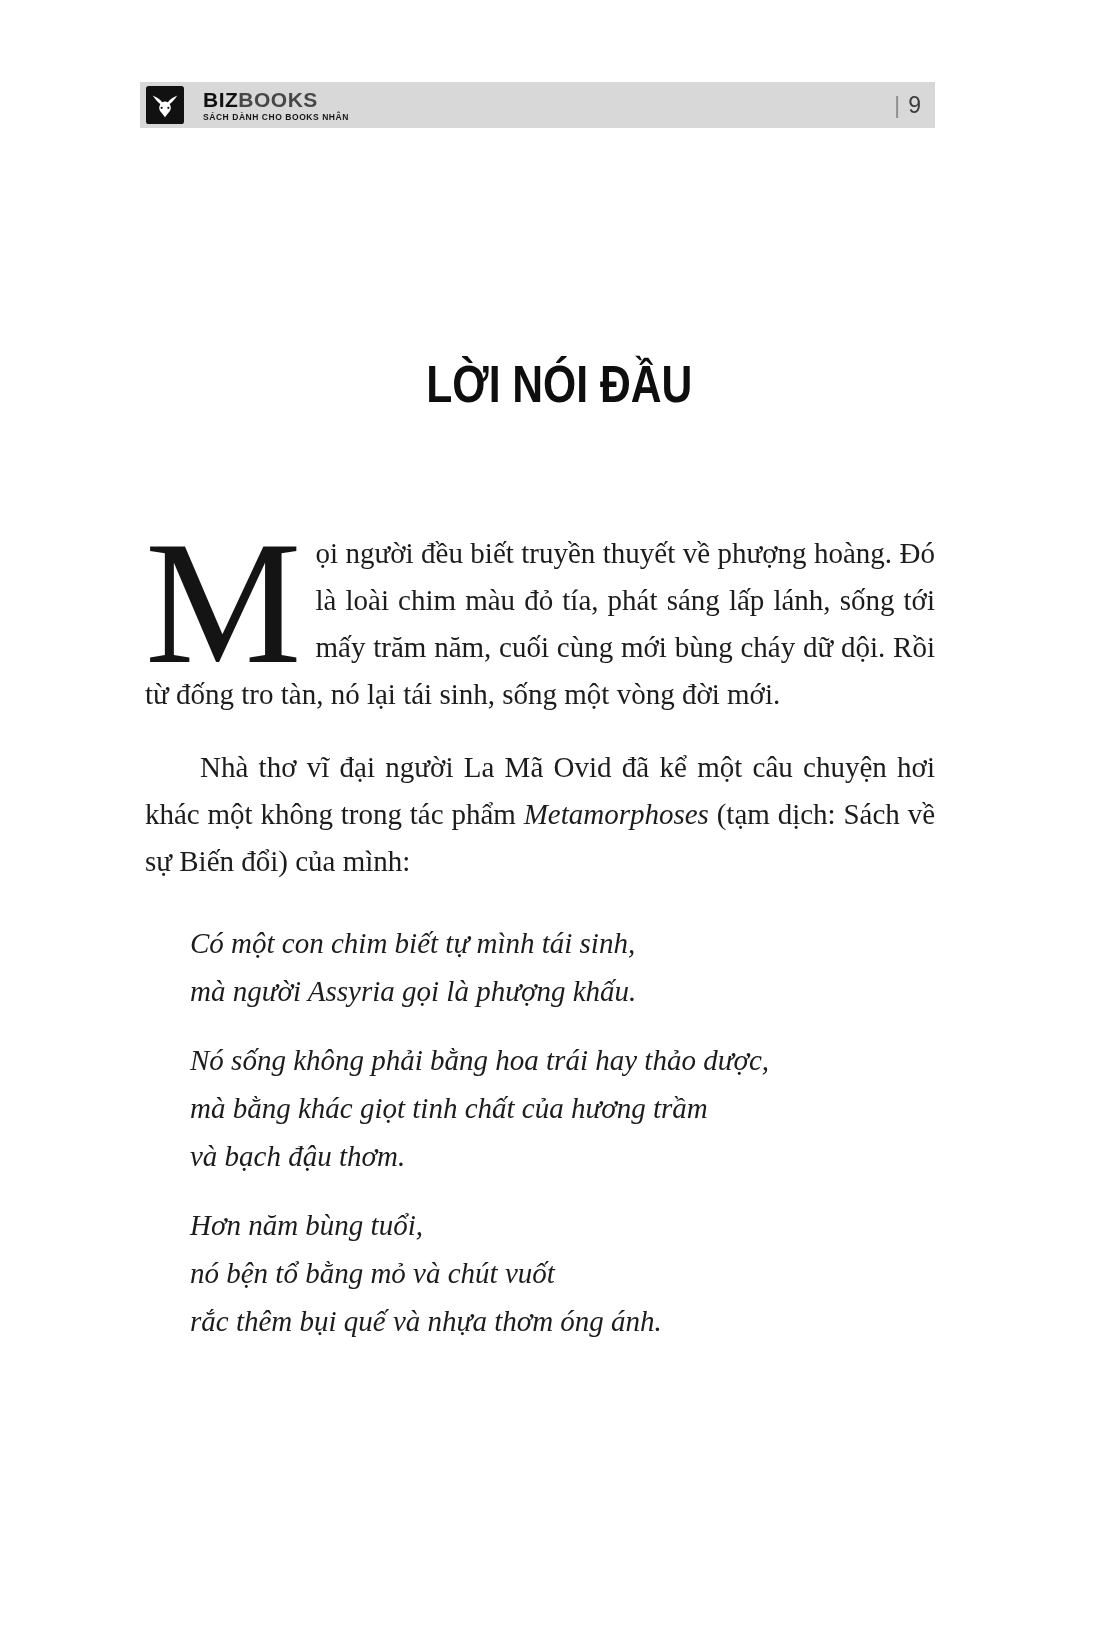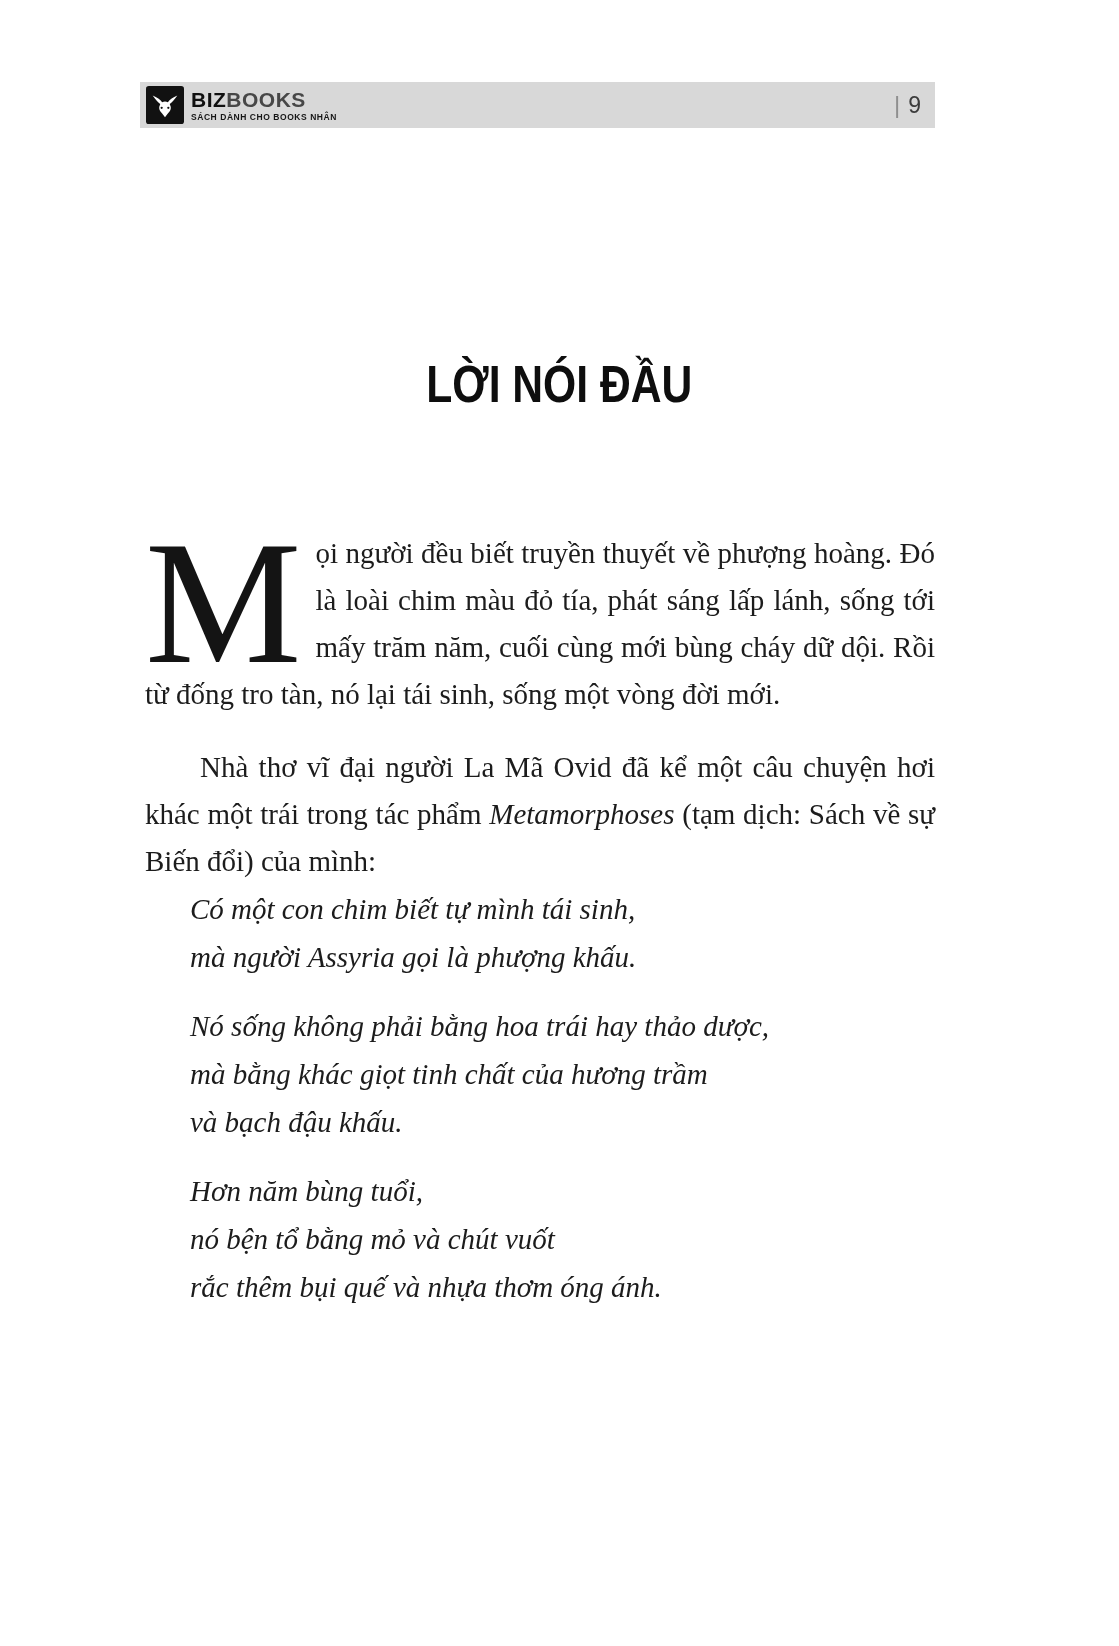--- a/index.html
+++ b/index.html
@@ -21,21 +21,21 @@
     background:#d8d8d8;
     display:flex;
     align-items:center;
     justify-content:space-between;
     box-sizing:border-box;
     padding:0 14px 0 6px;
   }
   .logo {
     display:flex;
     align-items:center;
-    gap:7px;
+    gap:19px;
   }
   .logo-icon { width:38px; height:38px; flex:0 0 auto; display:block; }
   .logo-text { font-family:"Liberation Sans", sans-serif; line-height:1; color:#101010; }
   .logo-words { font-size:21px; font-weight:900; letter-spacing:0.5px; white-space:nowrap; }
   .logo-word-secondary { color:#474747; }
   .logo-tagline {
     font-size:8.5px; font-weight:bold; letter-spacing:0.55px;
     margin-top:3px; white-space:nowrap; color:#161616;
   }
   .pageno {
@@ -75,20 +75,21 @@
     float:left;
     font-family:"Liberation Serif", serif;
     font-size:176px;
     line-height:126px;
     margin:10px 14px 0 0;
     color:#141414;
   }
   .para-indent { margin-top:26px; text-indent:55px; }
 
   .poem {
+    margin-top:34px;
     margin-left:45px;
     font-style:italic;
   }
   .stanza { margin:0 0 21px 0; }
   .stanza:last-child { margin-bottom:0; }
   .poem-line {
     font-size:29px;
     line-height:48px;
     color:#1c1c1c;
     white-space:nowrap;
@@ -119,31 +120,31 @@
   </div>
 
   <div class="title-wrap">
     <span class="title">LỜI NÓI ĐẦU</span>
   </div>
 
   <div class="content">
 
     <p class="para"><span class="dropcap">M</span><span>ọi người đều biết truyền thuyết về phượng hoàng. Đó là loài chim màu đỏ tía, phát sáng lấp lánh, sống tới mấy trăm năm, cuối cùng mới bùng cháy dữ dội. Rồi từ đống tro tàn, nó lại tái sinh, sống một vòng đời mới.</span></p>
 
-    <p class="para para-indent"><span>Nhà thơ vĩ đại người La Mã Ovid đã kể một câu chuyện hơi khác một trái trong tác phẩm </span><i>Metamorphoses</i><span> (tạm dịch: Sách về sự Biến đổi) của mình:</span></p>
+    <p class="para para-indent"><span>Nhà thơ vĩ đại người La Mã Ovid đã kể một câu chuyện hơi khác một không trong tác phẩm </span><i>Metamorphoses</i><span> (tạm dịch: Sách về sự Biến đổi) của mình:</span></p>
 
     <div class="poem">
       <div class="stanza">
         <div class="poem-line">Có một con chim biết tự mình tái sinh,</div>
         <div class="poem-line">mà người Assyria gọi là phượng khấu.</div>
       </div>
       <div class="stanza">
         <div class="poem-line">Nó sống không phải bằng hoa trái hay thảo dược,</div>
         <div class="poem-line">mà bằng khác giọt tinh chất của hương trầm</div>
-        <div class="poem-line">và bạch đậu khấu.</div>
+        <div class="poem-line">và bạch đậu thơm.</div>
       </div>
       <div class="stanza">
         <div class="poem-line">Hơn năm bùng tuổi,</div>
         <div class="poem-line">nó bện tổ bằng mỏ và chút vuốt</div>
         <div class="poem-line">rắc thêm bụi quế và nhựa thơm óng ánh.</div>
       </div>
     </div>
 
   </div>
 </div>

